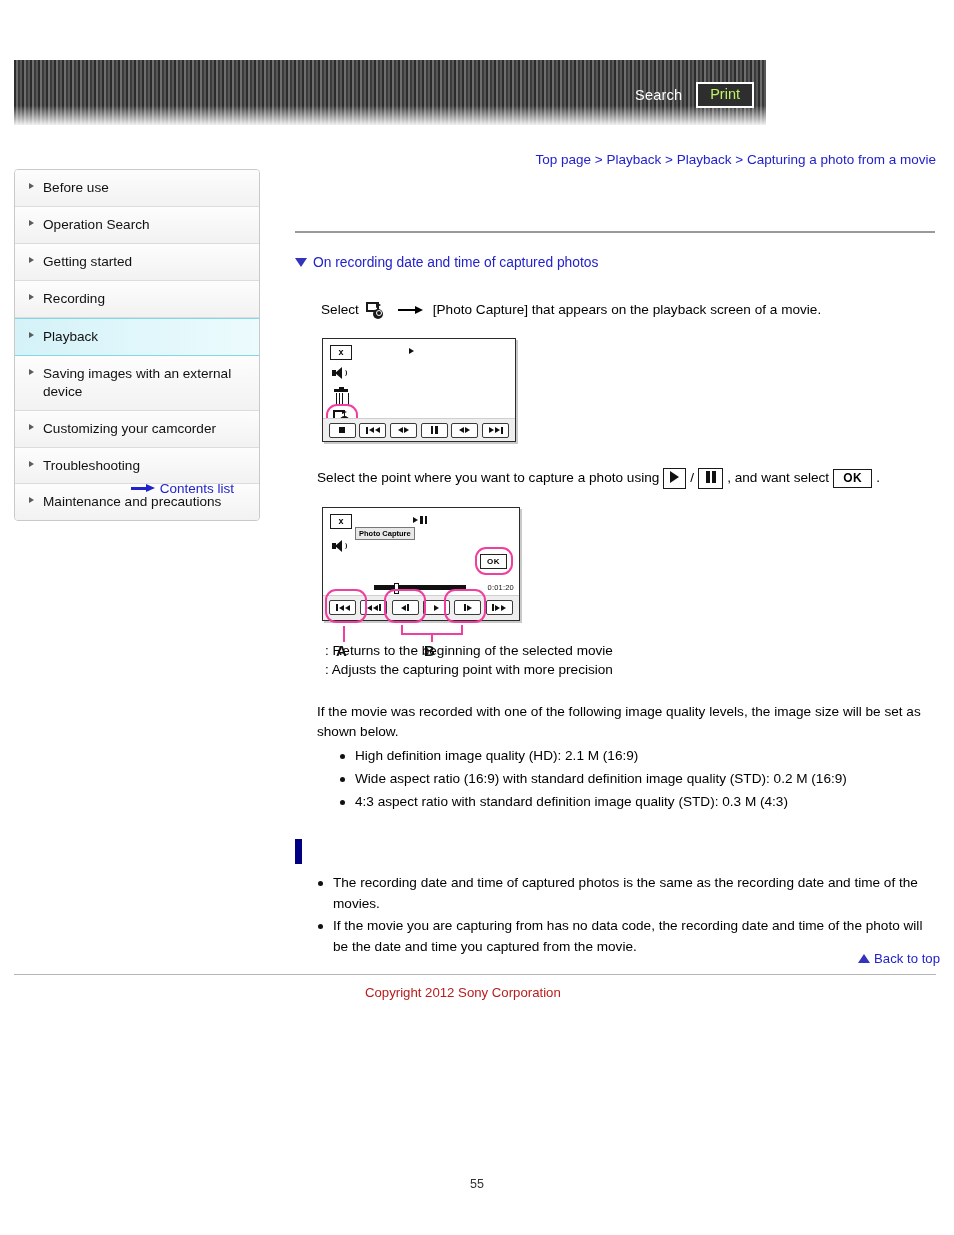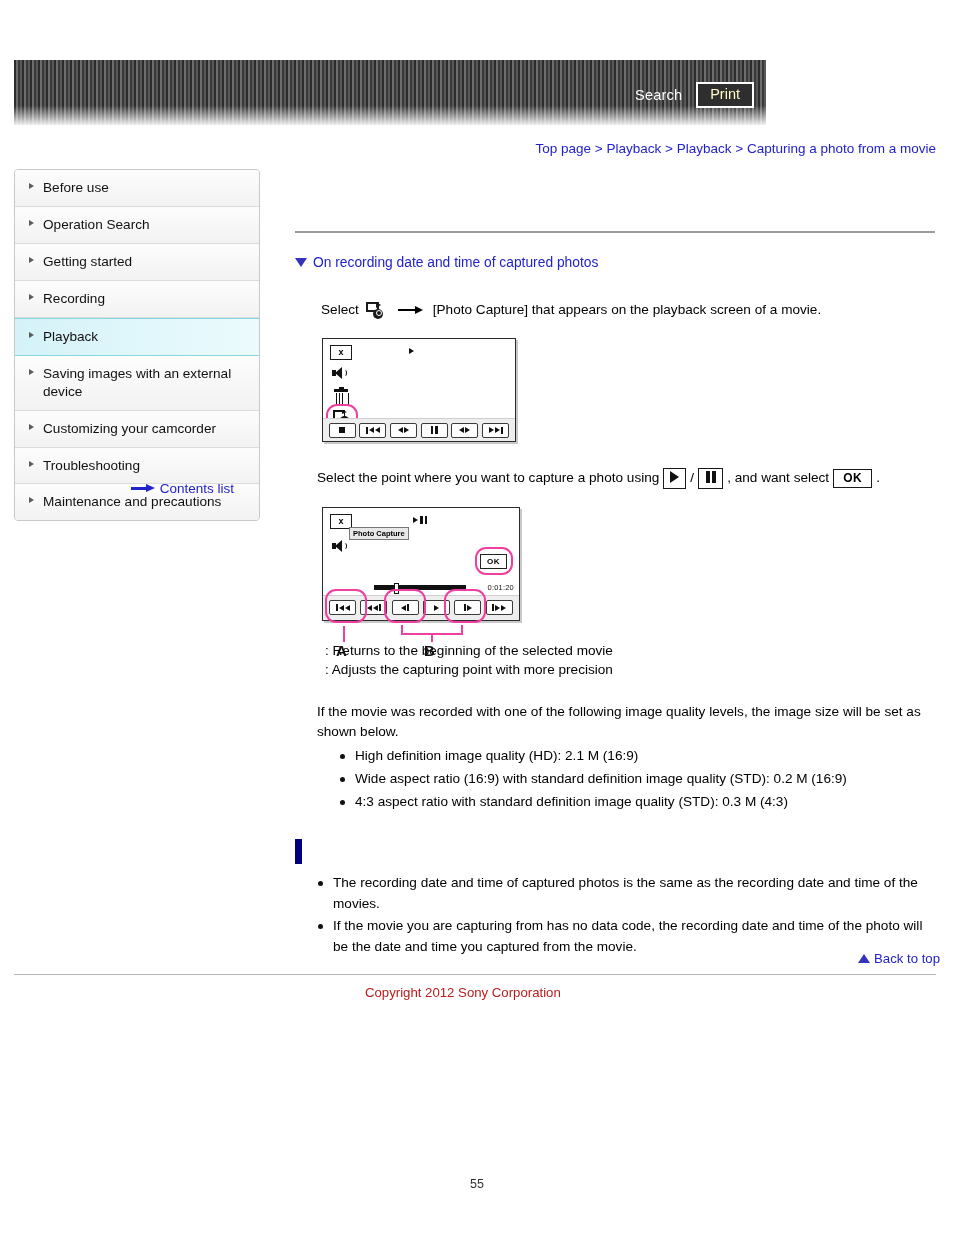--- a/index.html
+++ b/index.html
@@ -39,33 +39,33 @@
     display: flex;
     align-items: center;
     gap: 14px;
   }
   .search-link {
     color: #ffffff;
     font-size: 14.5px;
     letter-spacing: 0.2px;
   }
   .print-button {
-    color: #fef9c3;
+    color: #bef264;
     font-size: 14.5px;
     border: 2px solid #ffffff;
     padding: 2px 12px 3px 12px;
     background: #2e2e2e;
     line-height: 1.15;
   }
 
   
   .breadcrumb {
     position: absolute;
     right: 18px;
-    top: 141px;
+    top: 152px;
     font-size: 13.5px;
     color: #2222cc;
     white-space: nowrap;
   }
   .breadcrumb .sep { color: #2222cc; }
 
   
   .sidebar {
     position: absolute;
     left: 14px;
@@ -686,21 +686,21 @@
 
   <div class="device device2">
     <div class="scr-x" style="left:7px; top:6px;">x</div>
     <div class="top-play-ind" style="left:90px; top:8px;">
       <span class="g-tri-r"></span>
         <span class="g-pause">
           <i></i>
           <i></i>
         </span>
     </div>
-    <div class="pcap-label" style="left:26px; top:19px;">Photo Capture</div>
+    <div class="pcap-label" style="left:32px; top:19px;">Photo Capture</div>
     <div class="scr-speaker" style="left:9px; top:31px;">
       <span class="body"></span>
         <span class="cone"></span>
         <span class="wave"></span>
     </div>
 
     <div class="ok-box" style="right:12px; top:46px;">OK</div>
     <div class="hl-pink" style="right:6px; top:39px; width:34px; height:24px;"></div>
 
     <div class="progress-track" style="left:51px; top:77px; width:92px;"></div>

